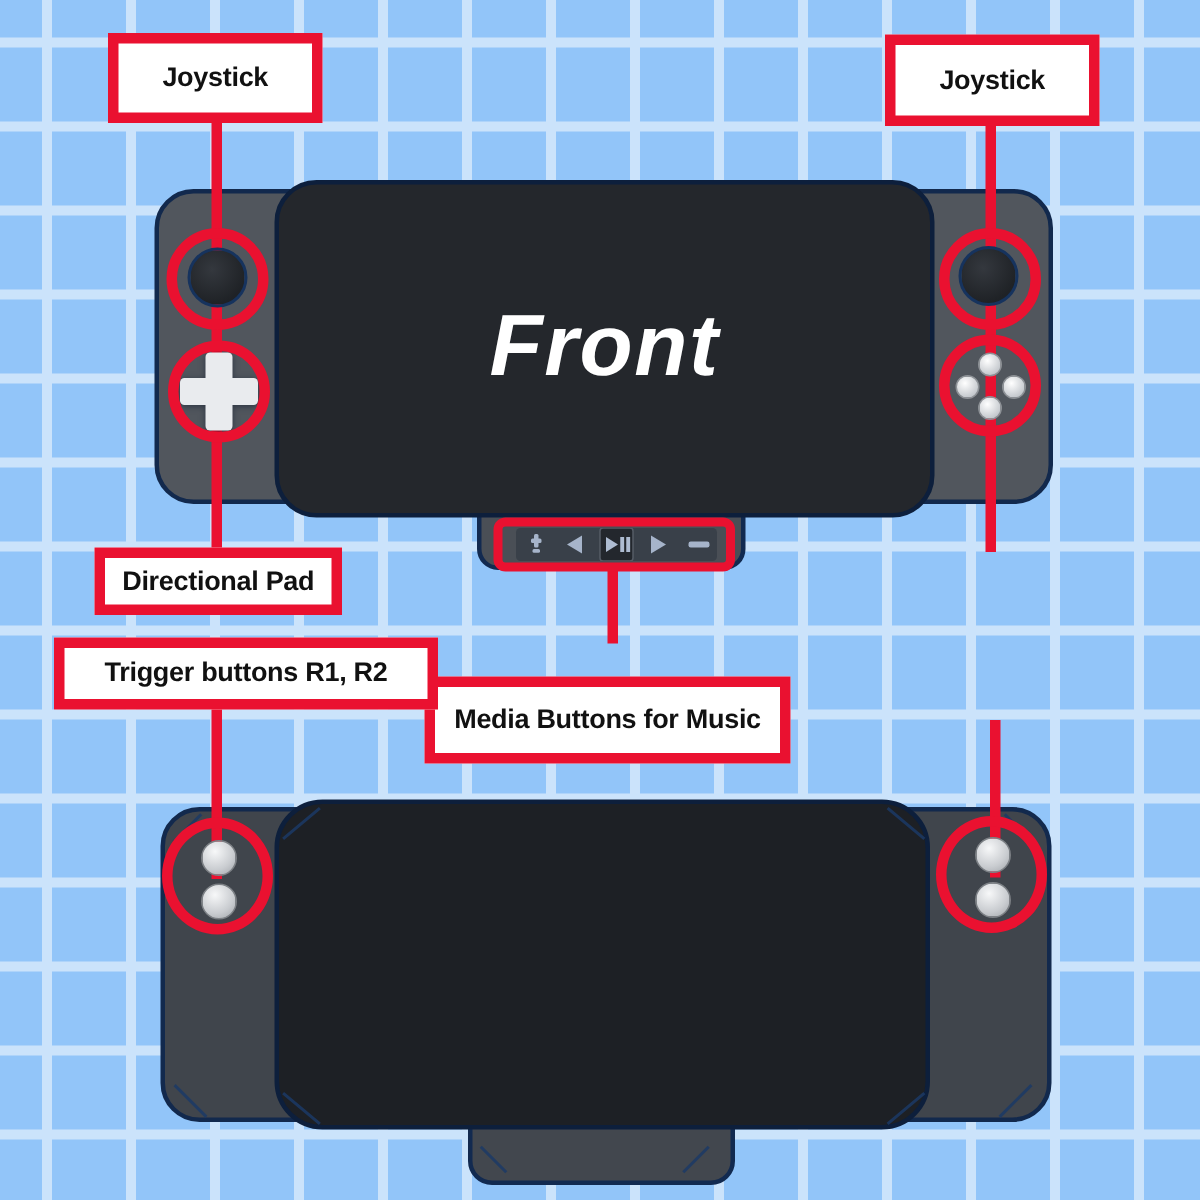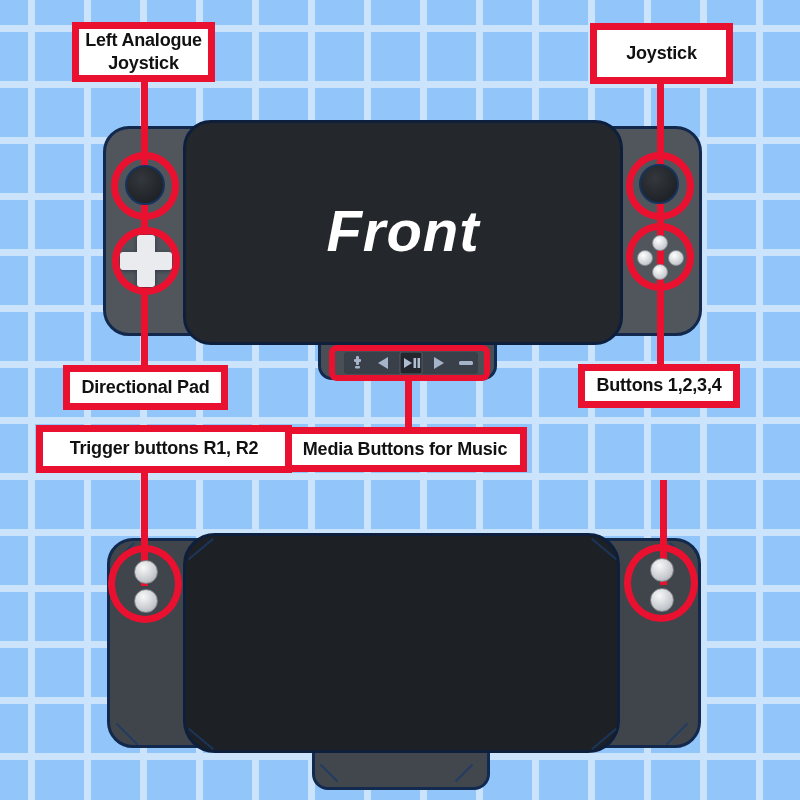--- a/index.html
+++ b/index.html
@@ -141,32 +141,28 @@
 
   <div class="trigger-btn" style="left:134px; top:560px;"></div>
   <div class="trigger-btn" style="left:134px; top:589px;"></div>
   <div class="trigger-btn" style="left:650px; top:558px;"></div>
   <div class="trigger-btn" style="left:650px; top:588px;"></div>
 
   <div class="ring" style="left:108px; top:545px; width:74px; height:78px;"></div>
   <div class="ring" style="left:624px; top:544px; width:74px; height:78px;"></div>
 
   <div class="callout" style="left:72px; top:22px; width:143px; height:60px;">
-    <span>Left Analogue</span>
     <span>Joystick</span>
   </div>
   <div class="callout" style="left:590px; top:23px; width:143px; height:61px;">
     <span>Joystick</span>
   </div>
   <div class="callout oneline" style="left:63px; top:365px; width:165px; height:45px;">
     <span>Directional Pad</span>
   </div>
-  <div class="callout oneline" style="left:578px; top:364px; width:162px; height:44px;">
-    <span>Buttons 1,2,3,4</span>
-  </div>
-  <div class="callout oneline" style="left:283px; top:427px; width:244px; height:45px;">
+  <div class="callout oneline" style="left:283px; top:451px; width:244px; height:58px;">
     <span>Media Buttons for Music</span>
   </div>
   <div class="callout oneline" style="left:36px; top:425px; width:256px; height:48px;">
     <span>Trigger buttons R1, R2</span>
   </div>
 
 </div>
 
 </body></html>

